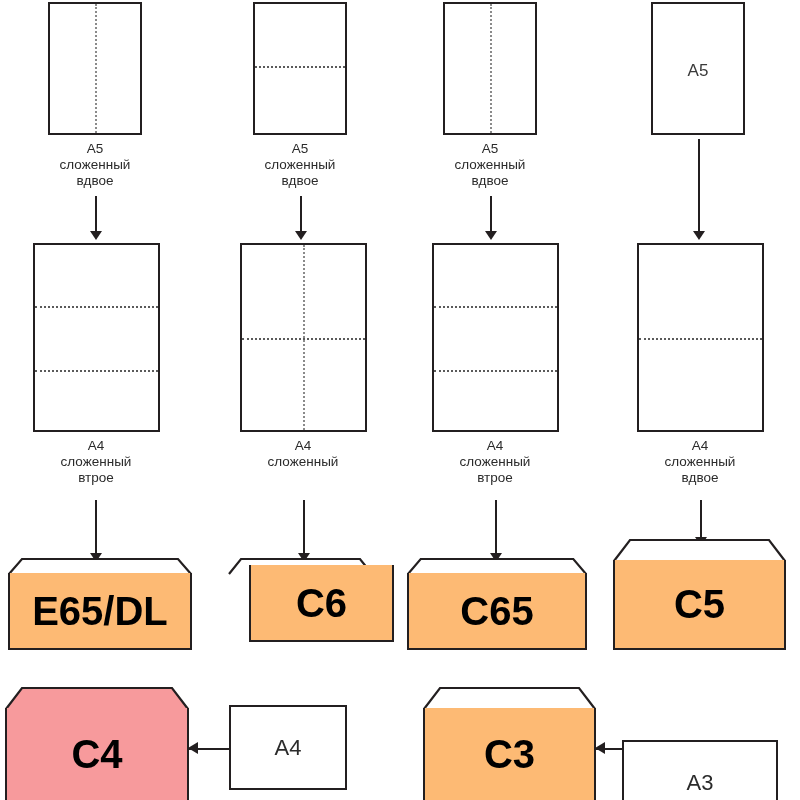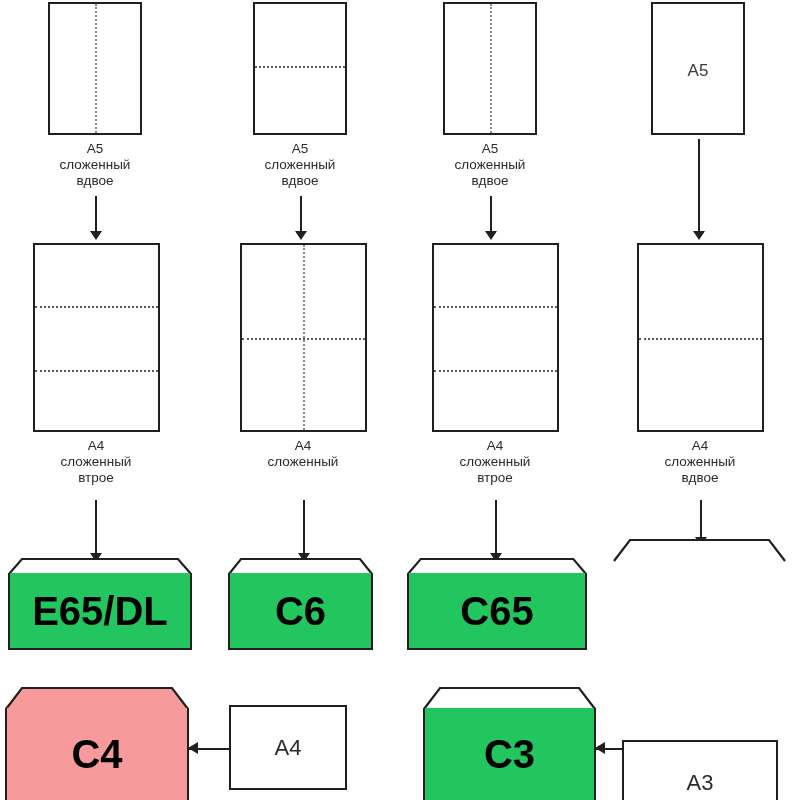--- a/index.html
+++ b/index.html
@@ -102,21 +102,21 @@
     left: 0; top: 0;
     width: 100%;
   }
   .env-flap svg { display: block; width: 100%; height: 100%; }
   .env-body {
     position: absolute;
     left: 0;
     box-sizing: border-box;
     border: 2px solid #231f20;
     border-top: none;
-    background: #22c55e;
+    background: #fdba74;
     width: 100%;
     display: flex;
     align-items: center;
     justify-content: center;
   }
   .env-name {
     font-size: 40px;
     font-weight: 700;
     color: #000000;
     letter-spacing: 0px;
@@ -260,21 +260,21 @@
       <span class="env-name">E65/DL</span>
     </div>
   </div>
 
   <div class="envelope" style="left:228px; top:557px; width:145px; height:93px;">
     <div class="env-flap" style="height:18px;">
       <svg viewBox="0 0 145 18" preserveAspectRatio="none">
         <path d="M1,17 L13,2 L132,2 L144,17" fill="#ffffff" stroke="#231f20" stroke-width="2.2" stroke-linejoin="miter"></path>
       </svg>
     </div>
-    <div class="env-body" style="top:16px; height:77px;">
+    <div class="env-body" style="top:8px; height:77px;margin-left:21px;">
       <span class="env-name">C6</span>
     </div>
   </div>
 
   <div class="envelope" style="left:407px; top:557px; width:180px; height:93px;">
     <div class="env-flap" style="height:18px;">
       <svg viewBox="0 0 184 18" preserveAspectRatio="none">
         <path d="M1,17 L14,2 L170,2 L183,17" fill="#ffffff" stroke="#231f20" stroke-width="2.2" stroke-linejoin="miter"></path>
       </svg>
     </div>
@@ -282,20 +282,23 @@
       <span class="env-name">C65</span>
     </div>
   </div>
 
   <div class="envelope" style="left:613px; top:538px; width:173px; height:112px;">
     <div class="env-flap" style="height:24px;">
       <svg viewBox="0 0 173 24" preserveAspectRatio="none">
         <path d="M1,23 L17,2 L156,2 L172,23" fill="#ffffff" stroke="#231f20" stroke-width="2.2" stroke-linejoin="miter"></path>
       </svg>
     </div>
+    <div class="env-body" style="top:22px; height:90px;">
+      <span class="env-name">C5</span>
+    </div>
   </div>
 
   <div class="envelope highlight" style="left:5px; top:686px; width:184px; height:116px;">
     <div class="env-flap" style="height:24px;">
       <svg viewBox="0 0 184 24" preserveAspectRatio="none">
         <path d="M1,23 L17,2 L167,2 L183,23" fill="#f79a9c" stroke="#231f20" stroke-width="2.2" stroke-linejoin="miter"></path>
       </svg>
     </div>
     <div class="env-body" style="top:22px; height:94px;">
       <span class="env-name">C4</span>

